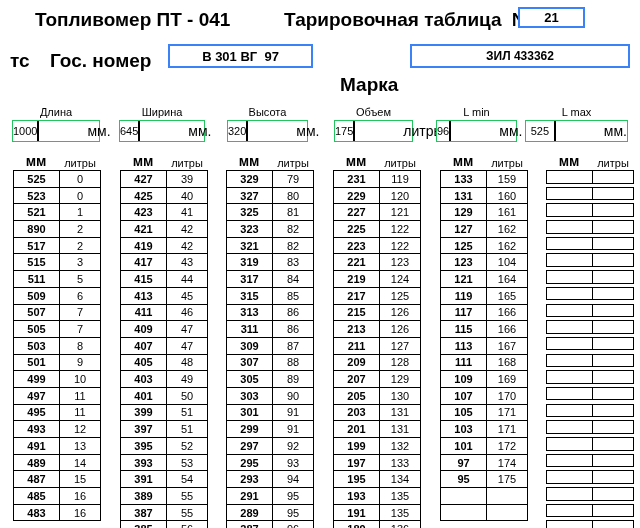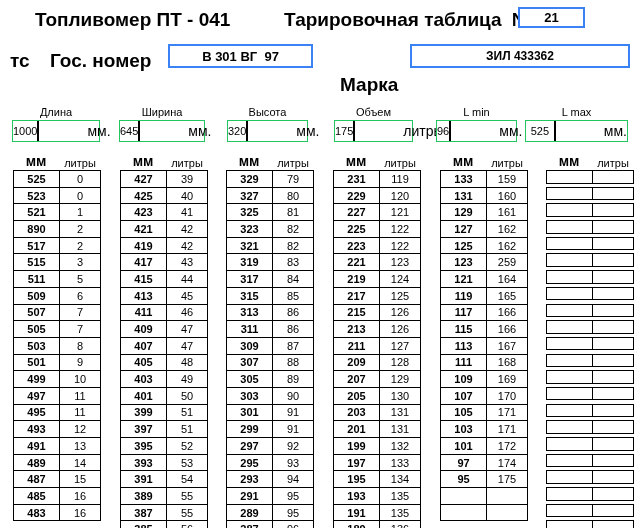--- a/index.html
+++ b/index.html
@@ -492,21 +492,21 @@
       <div class="trow">
         <span class="cmm">127</span>
         <span class="clit">162</span>
       </div>
       <div class="trow">
         <span class="cmm">125</span>
         <span class="clit">162</span>
       </div>
       <div class="trow">
         <span class="cmm">123</span>
-        <span class="clit">259</span>
+        <span class="clit">104</span>
       </div>
       <div class="trow">
         <span class="cmm">121</span>
         <span class="clit">164</span>
       </div>
       <div class="trow">
         <span class="cmm">119</span>
         <span class="clit">165</span>
       </div>
       <div class="trow">

